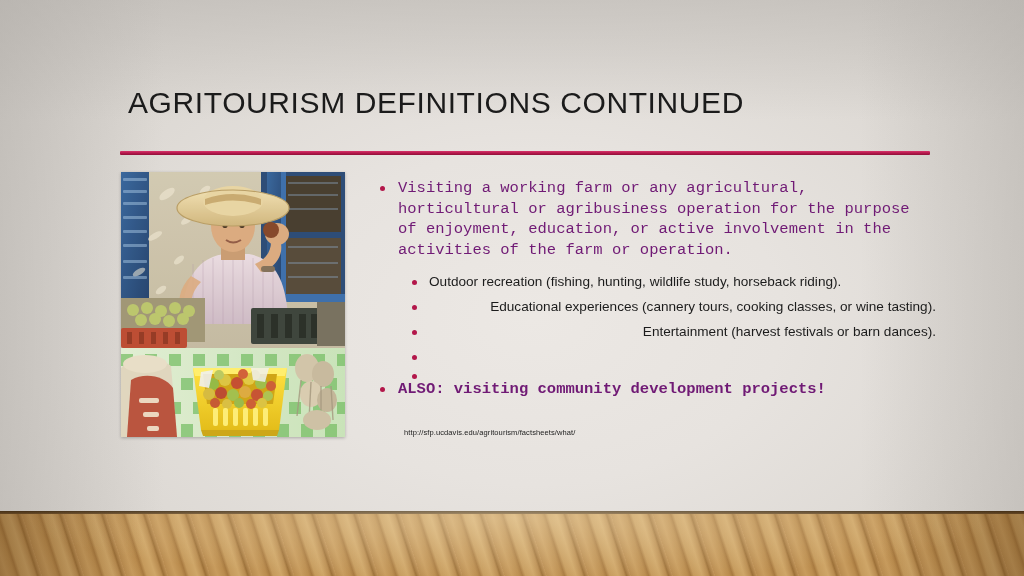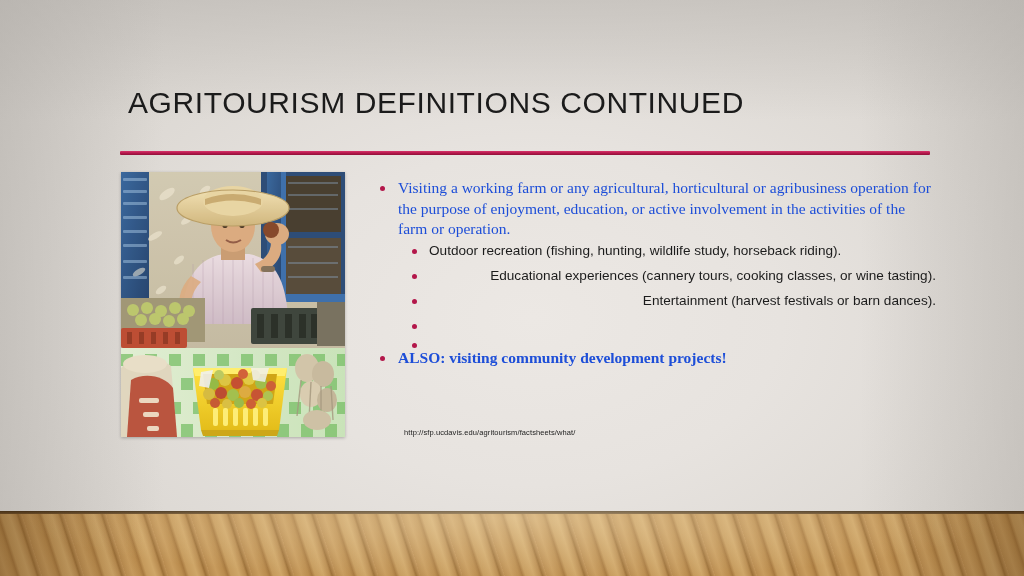--- a/index.html
+++ b/index.html
@@ -139,34 +139,34 @@
     background: #b3174a;
     border-radius: 50%;
     margin-top: 8px;
   }
   .l1 .dot { margin-right: 13px; margin-left: 0px; }
   .l2 .dot { margin-right: 12px; margin-left: 32px; margin-top: 8px; }
 
   .l1 .txt {
     font-size: 15.5px;
     line-height: 20.5px;
-    color: #1d4ed8;
-    font-family: Liberation Serif, serif;
+    color: #701a75;
+    font-family: Liberation Mono, monospace;
   }
   .l2 .txt {
     font-size: 13.6px;
     line-height: 19px;
     color: #1c1c1c;
     font-family: "Liberation Sans", sans-serif;
   }
   .l1.strong .txt {
     font-weight: bold;
     font-size: 15.5px;
   }
-  .gap-top { margin-top: 1px; }
+  .gap-top { margin-top: 12px; }
   .gap-sub { margin-top: 6px; justify-content: space-between; }
   .gap-also { }
 
   #source {
     position: absolute;
     left: 404px;
     top: 428px;
     font-size: 7.5px;
     color: #1c1c1c;
     font-family: "Liberation Sans", sans-serif;

